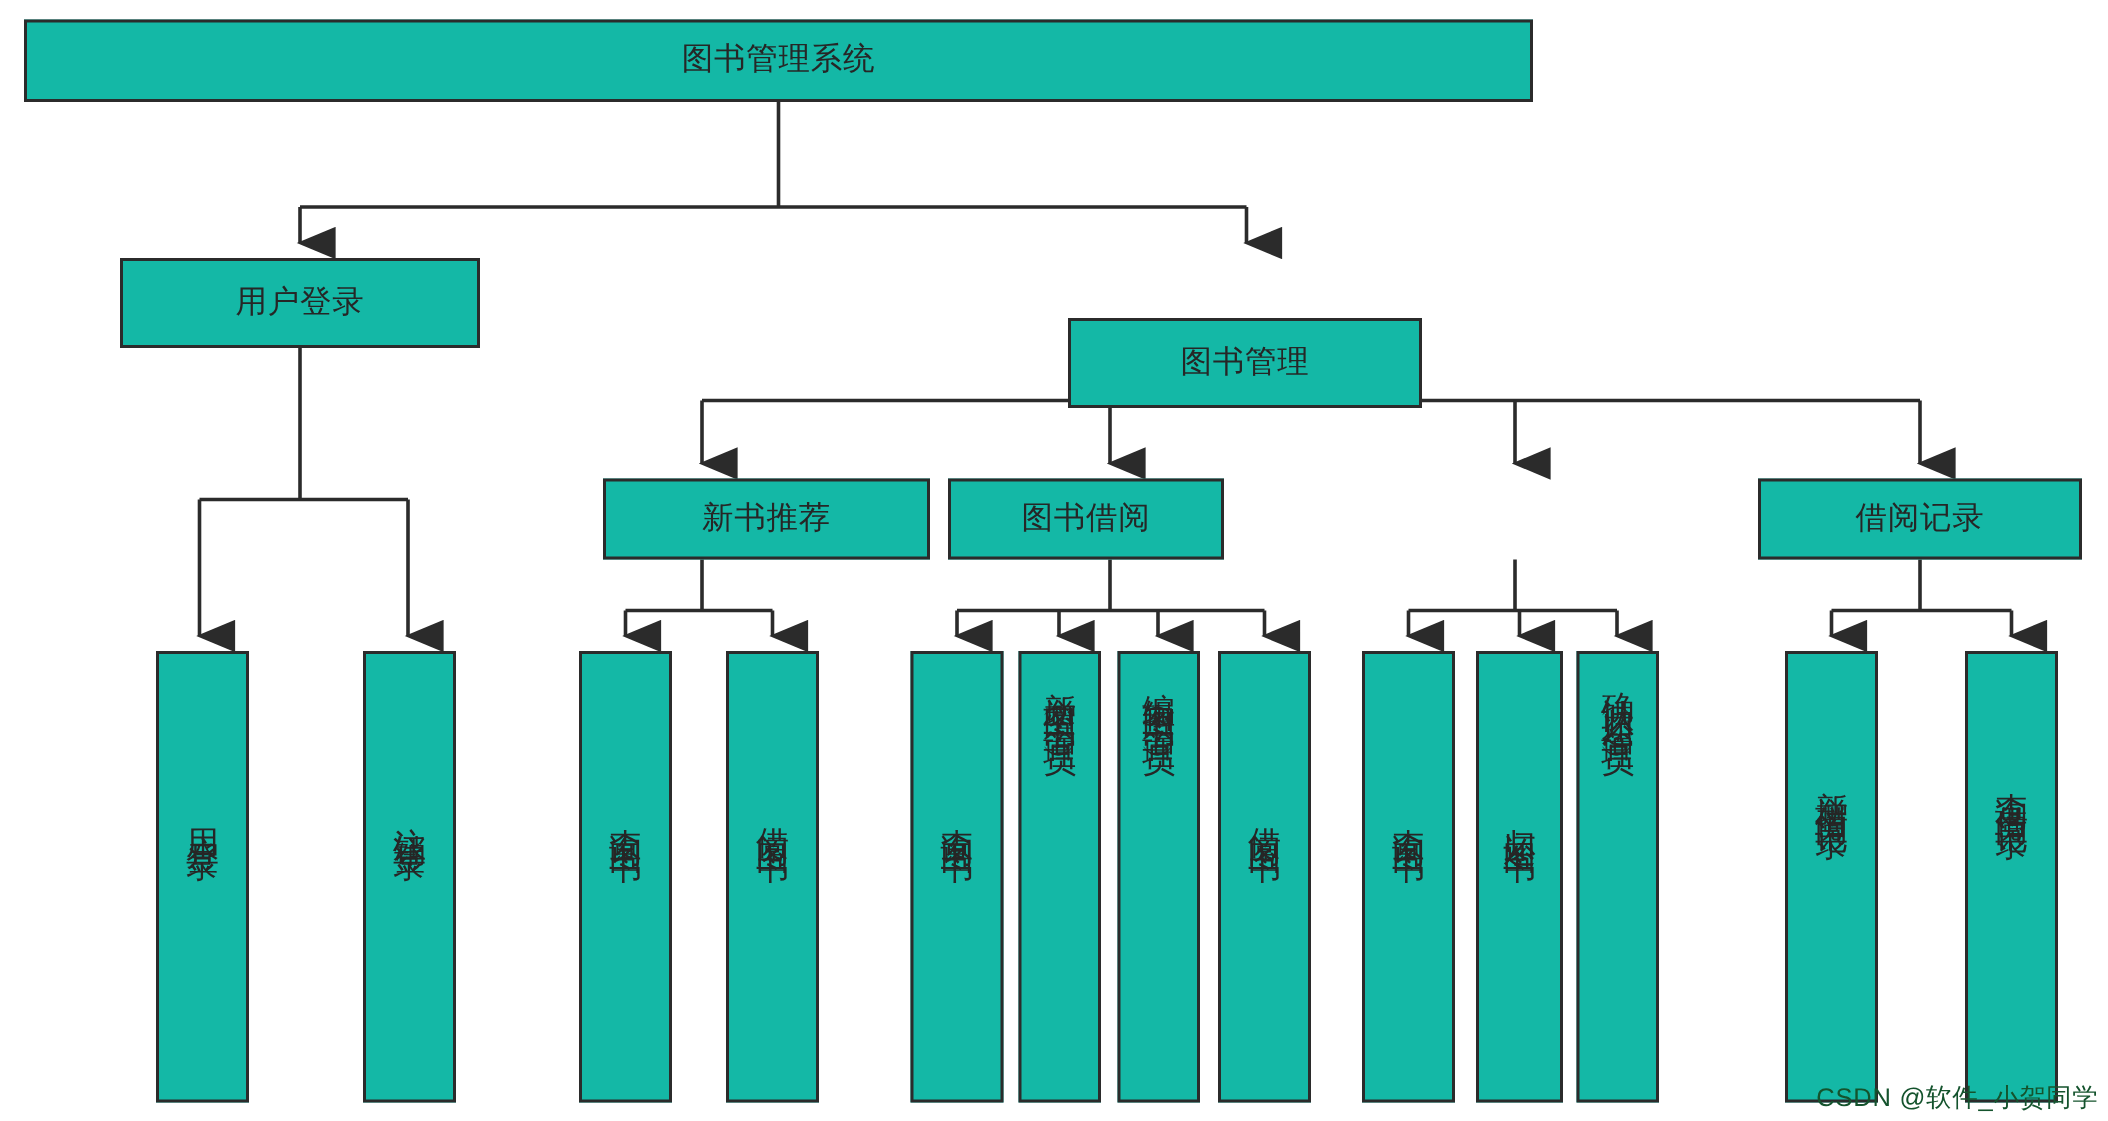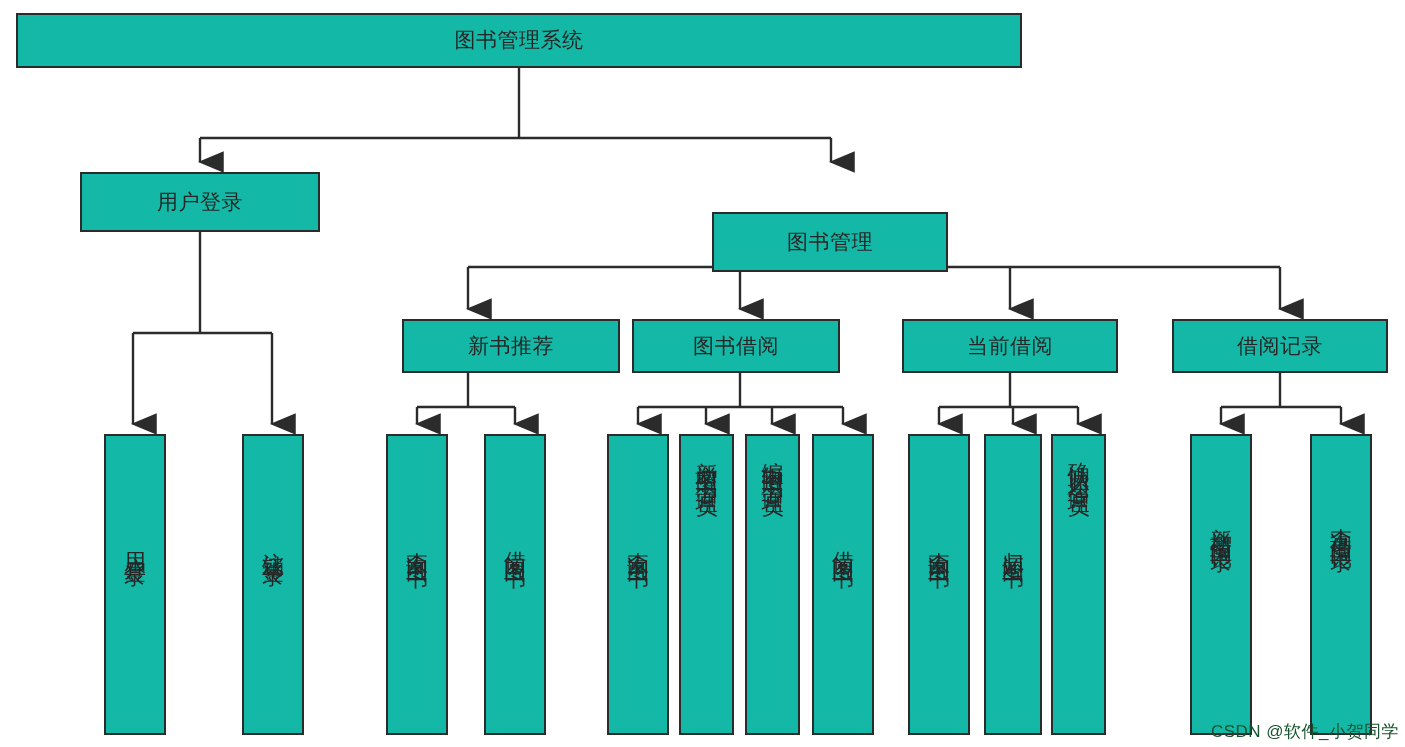--- a/index.html
+++ b/index.html
@@ -142,25 +142,22 @@
   <div class="node" style="left:80px; top:172px; width:240px; height:60px;">
     <span class="label">用户登录</span>
   </div>
   <div class="node" style="left:712px; top:172px; width:236px; height:60px;margin-top:40px;">
     <span class="label">图书管理</span>
   </div>
 
   <div class="node" style="left:360px; top:319px; width:218px; height:54px;margin-left:42px;">
     <span class="label">新书推荐</span>
   </div>
-  <div class="node" style="left:632px; top:319px; width:208px; height:54px;">
+  <div class="node" style="left:632px; top:319px; width:184px; height:54px;">
     <span class="label">图书借阅</span>
-  </div>
-  <div class="node" style="left:902px; top:319px; width:216px; height:54px;">
-    <span class="label">当前借阅</span>
   </div>
   <div class="node" style="left:1172px; top:319px; width:216px; height:54px;">
     <span class="label">借阅记录</span>
   </div>
 
   <div class="node leaf mid" style="left:104px; top:434px; width:62px; height:301px;">
     <span class="label">用户登录</span>
   </div>
   <div class="node leaf mid" style="left:242px; top:434px; width:62px; height:301px;">
     <span class="label">注销登录</span>

